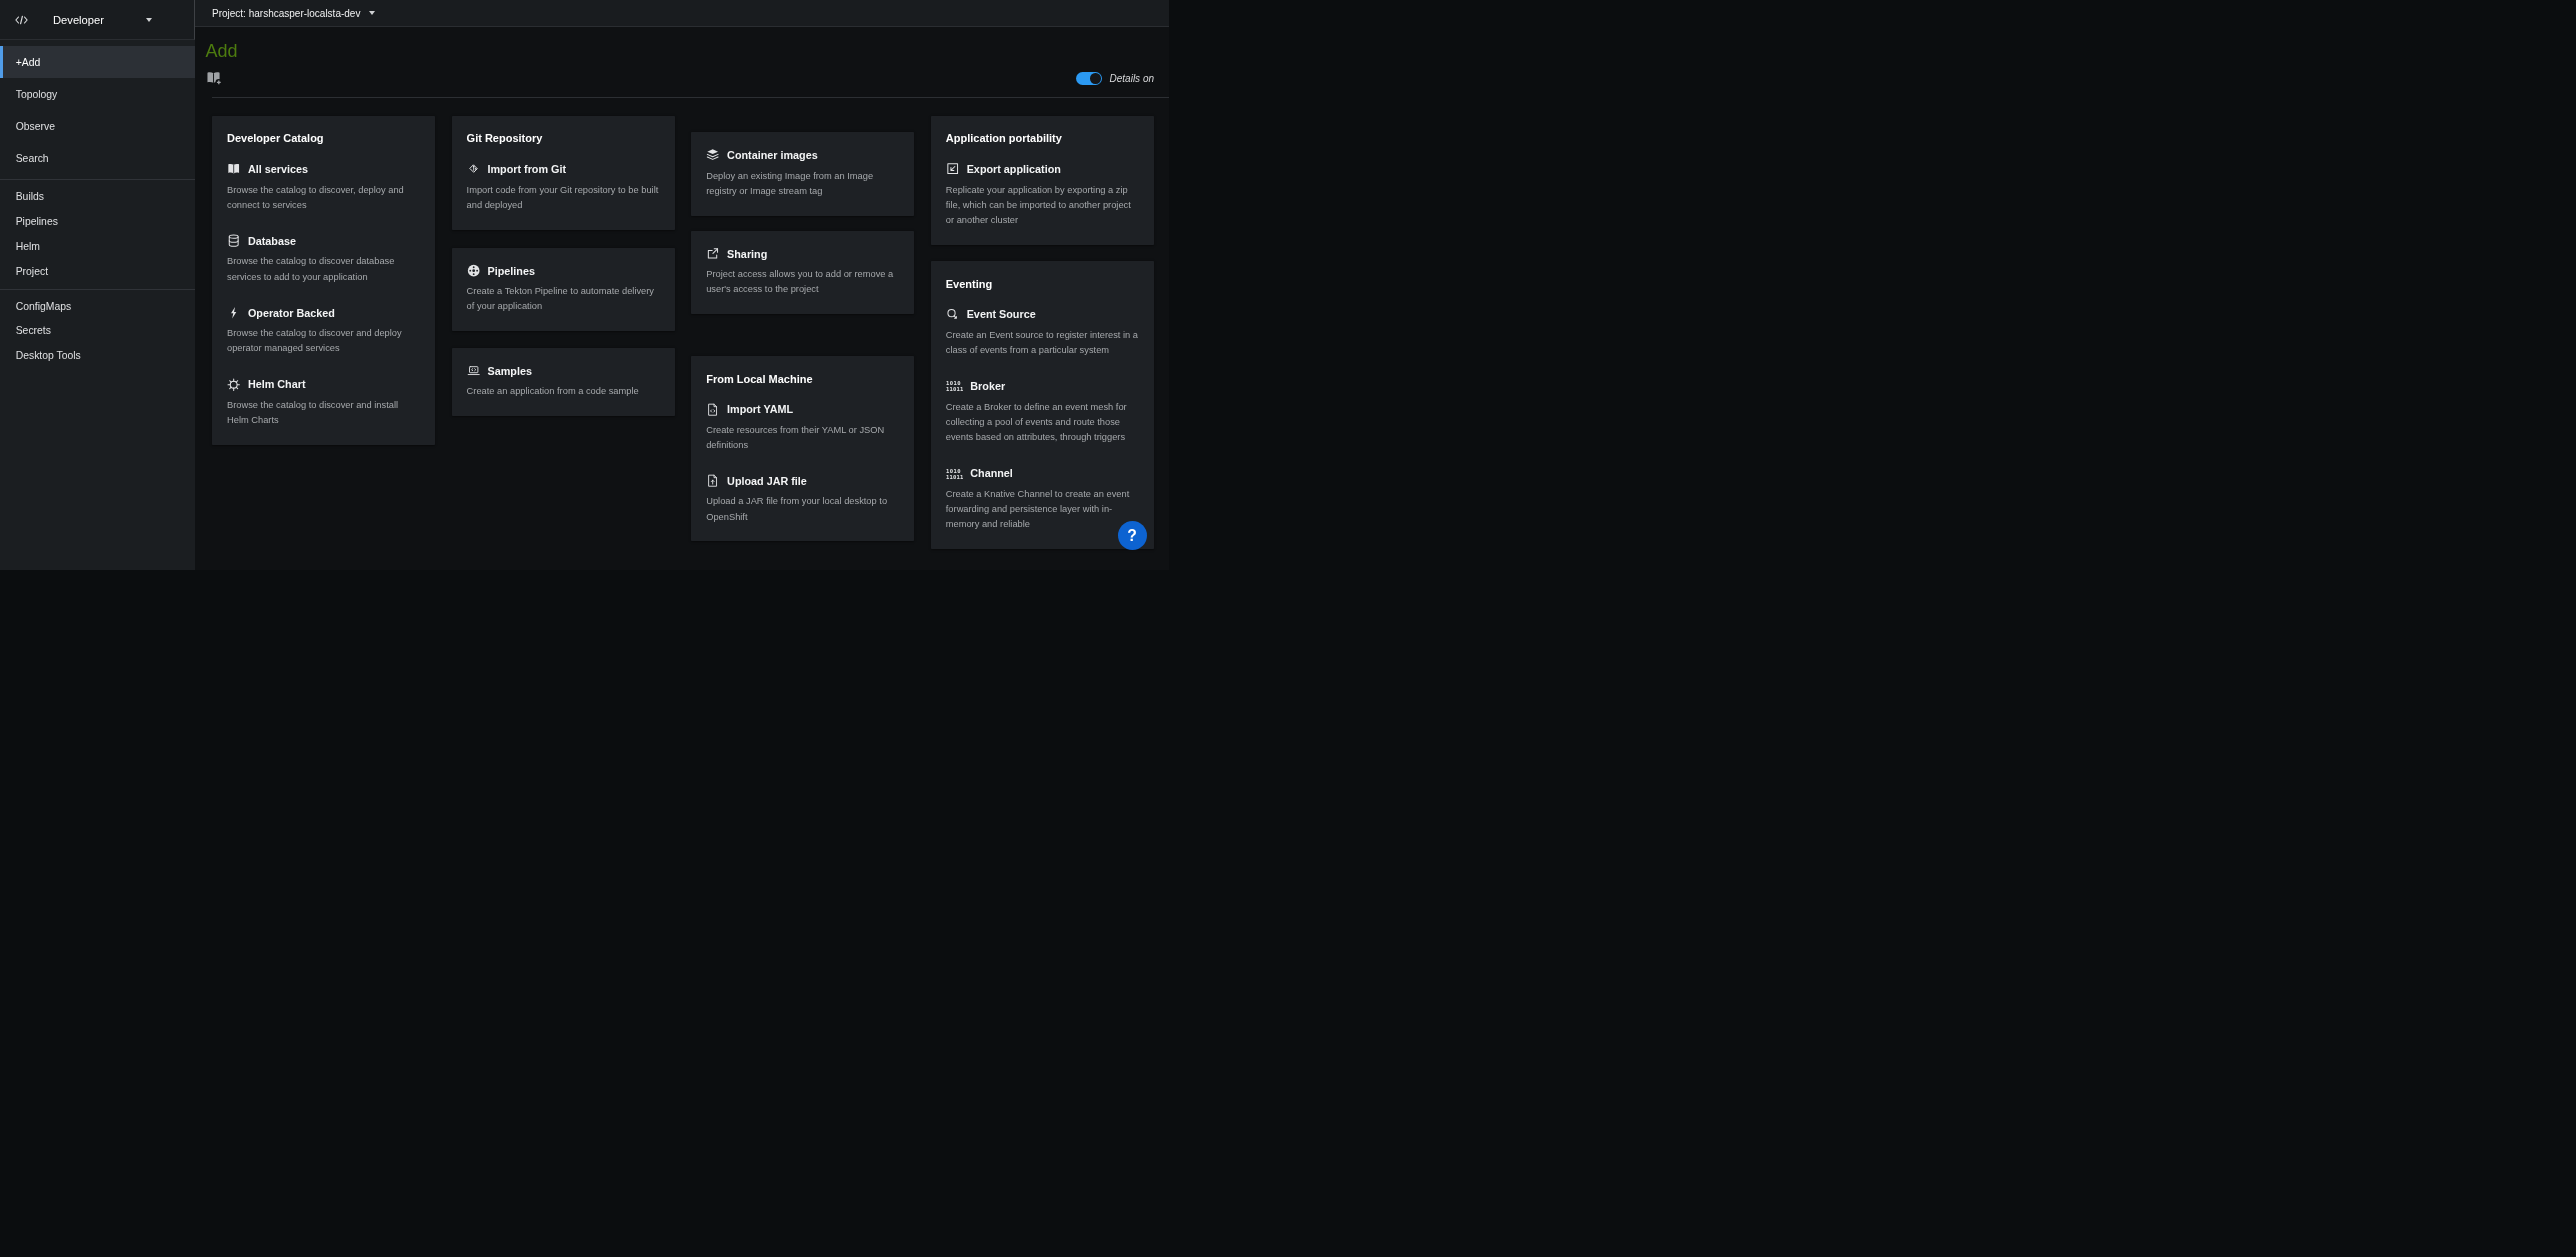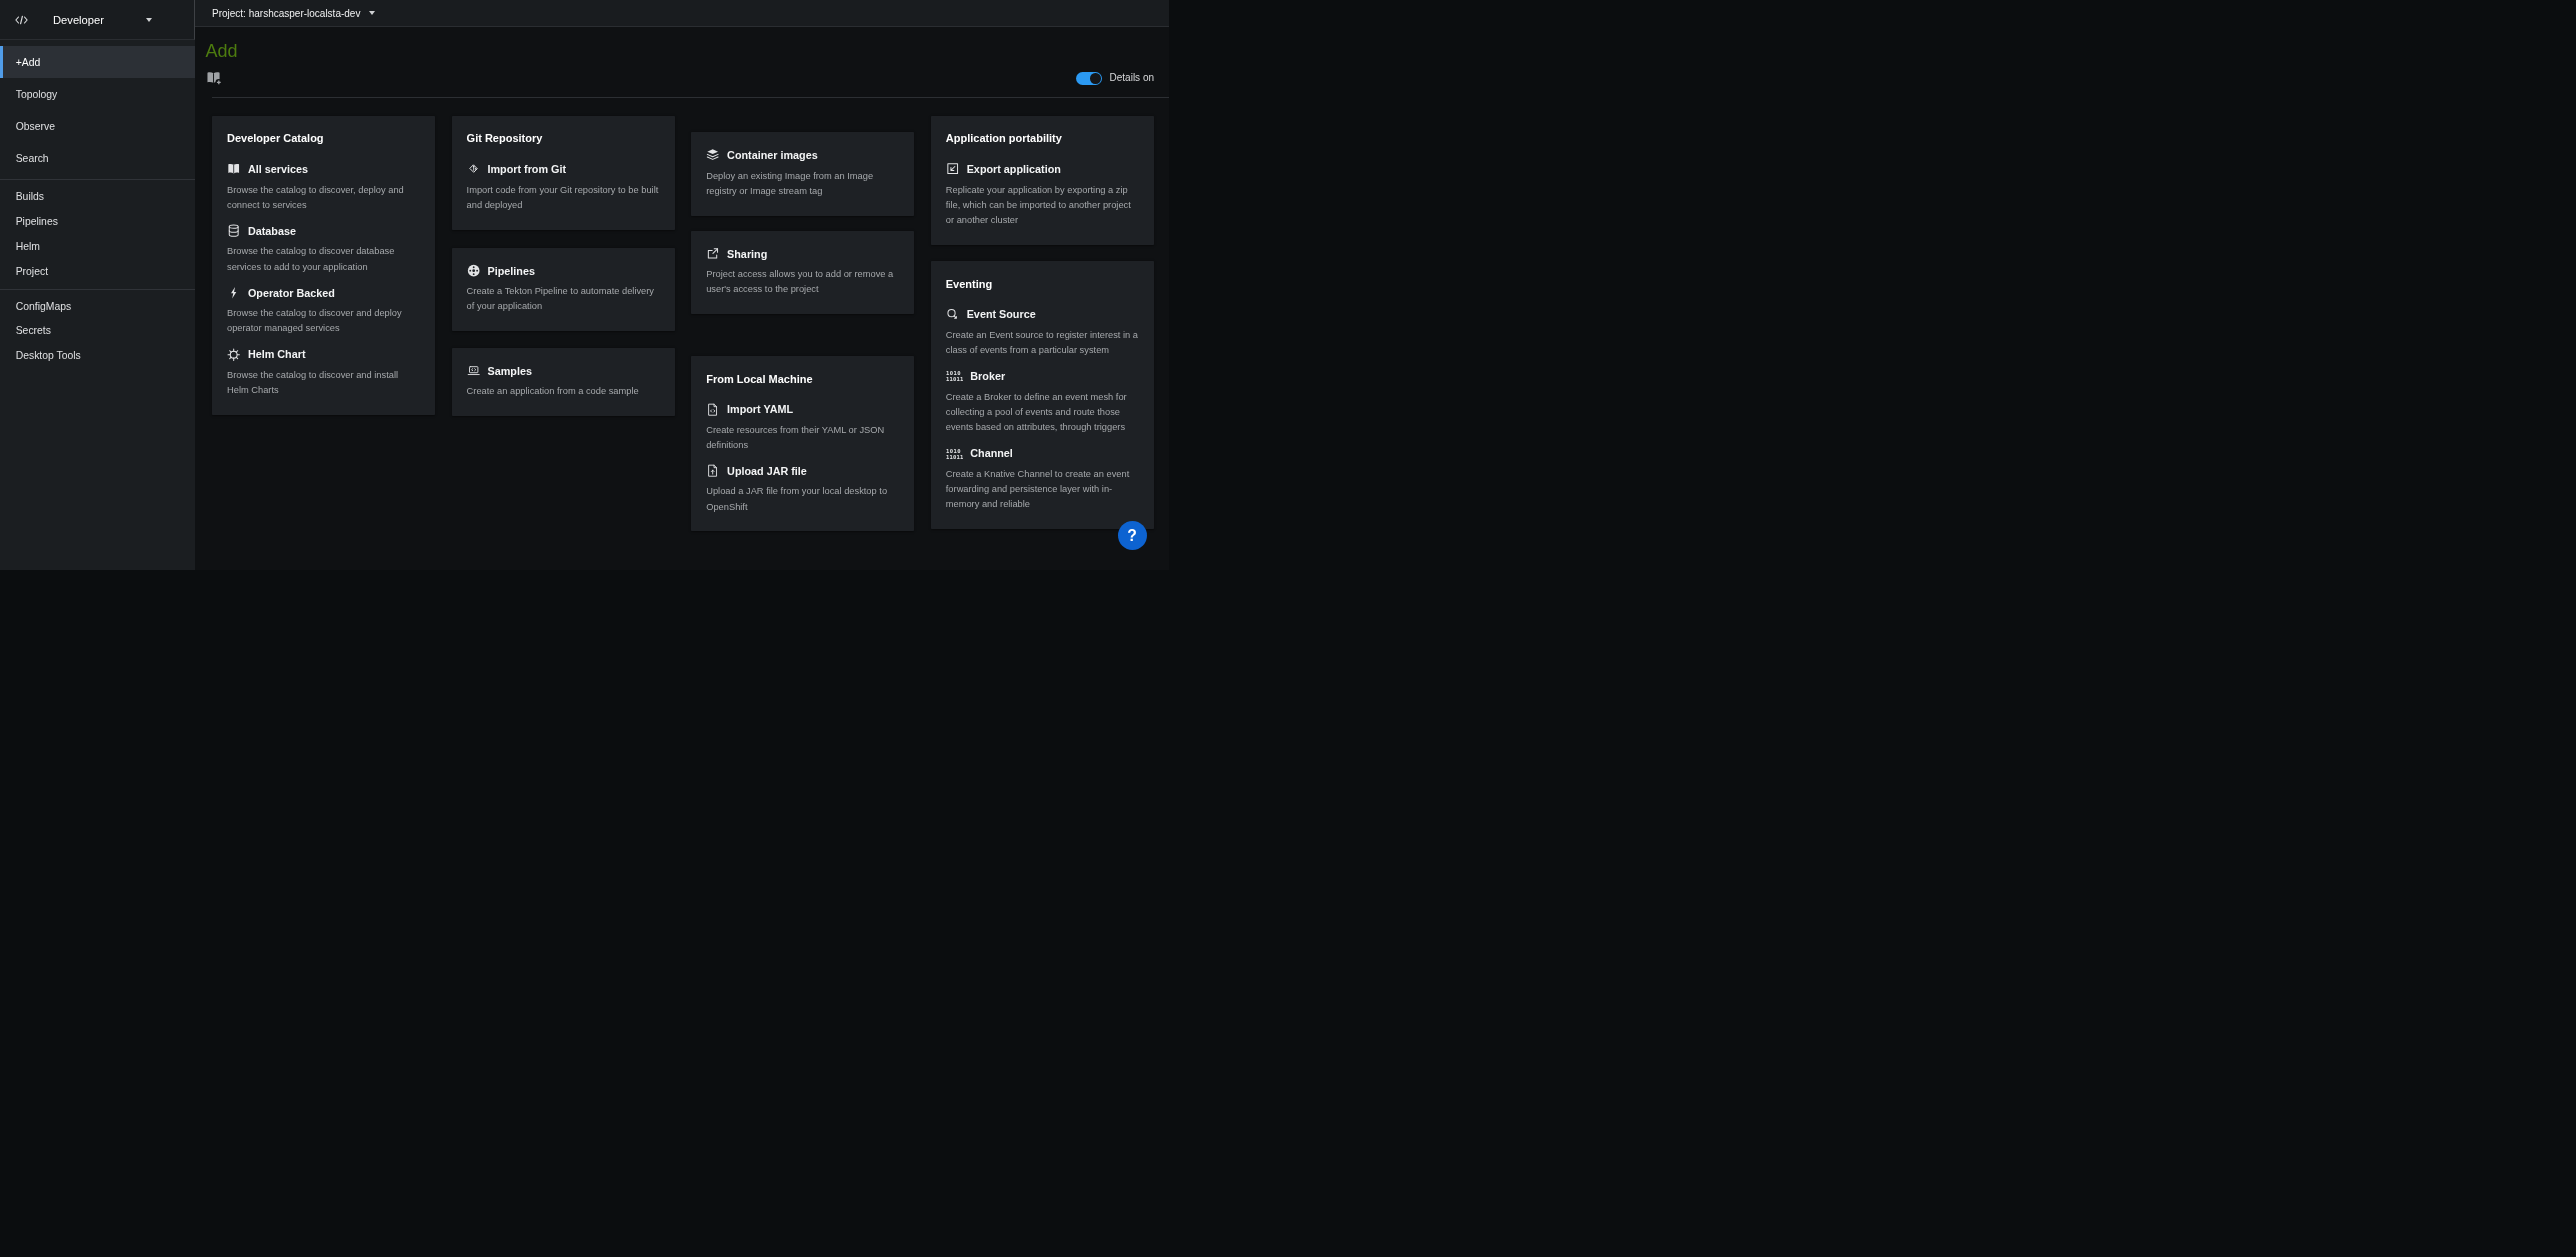--- a/index.html
+++ b/index.html
@@ -25,31 +25,31 @@
   
   .main{flex:1;display:flex;flex-direction:column;position:relative;}
   .projectbar{height:27px;flex:none;display:flex;align-items:center;gap:9px;
     padding-left:17px;background:#191c1f;border-bottom:0.7px solid #2a2d31;cursor:pointer;}
   .projectbar-label{font-size:10px;color:#f0f1f2;}
   .content{flex:1;overflow:hidden;}
   .page-header{padding:13.4px 15px 0 10.4px;}
   .page-title{font-size:18px;font-weight:500;color:#4d7c0f;margin:0;line-height:22.4px;}
   .header-row2{display:flex;align-items:center;margin-top:7.5px;height:16.4px;}
   .quickstart-icon{width:18px;height:16.4px;color:#9fa2a5;cursor:pointer;}
-  .toggle-wrap{margin-left:auto;display:flex;gap:7.5px;}
+  .toggle-wrap{margin-left:auto;display:flex;align-items:center;gap:7.5px;font-style:italic;}
   .switch{width:26px;height:13.4px;border-radius:6.7px;background:#2b9af3;position:relative;cursor:pointer;flex:none;}
   .switch .knob{position:absolute;top:1.5px;right:1.5px;width:10.4px;height:10.4px;border-radius:50%;background:#15171a;}
   .toggle-label{font-size:10px;color:#d8d9db;}
   .header-divider{border:0;border-top:0.7px solid #2c2f33;margin:10.4px 0 0 17px;}
   
   .cards{display:flex;gap:16.4px;padding:18px 15px 0 17px;align-items:flex-start;}
   .col{flex:1;display:flex;flex-direction:column;min-width:0;}
   .card{background:#1e2125;border-radius:0.7px;padding:16.4px 15px;box-shadow:0 0.7px 2.2px rgba(0,0,0,.45);cursor:pointer;}
   .card-title{font-size:11px;font-weight:600;color:#fff;margin-bottom:18px;}
-  .card-item + .card-item{margin-top:11px;}
+  .card-item + .card-item{margin-top:21px;}
   .item-row{display:flex;align-items:center;gap:7.5px;}
   .item-icon{width:13.4px;height:13.4px;flex:none;display:flex;align-items:center;justify-content:center;color:#e2e3e5;}
   .item-icon svg{width:100%;height:100%;}
   .item-icon.broker-icon,.item-icon.channel-icon{width:17px;}
   .item-icon.fn-icon{width:15px;}
   .item-title{font-size:10.8px;font-weight:600;color:#f3f4f5;white-space:nowrap;}
   .item-desc{margin-top:6.7px;font-size:9.3px;line-height:1.65;color:#a6a9ac;}
   
   .help-fab{position:absolute;right:22.4px;bottom:20px;width:29px;height:29px;border-radius:50%;
     border:0;background:#0d63d1;color:#fff;font-size:15.7px;font-weight:700;

